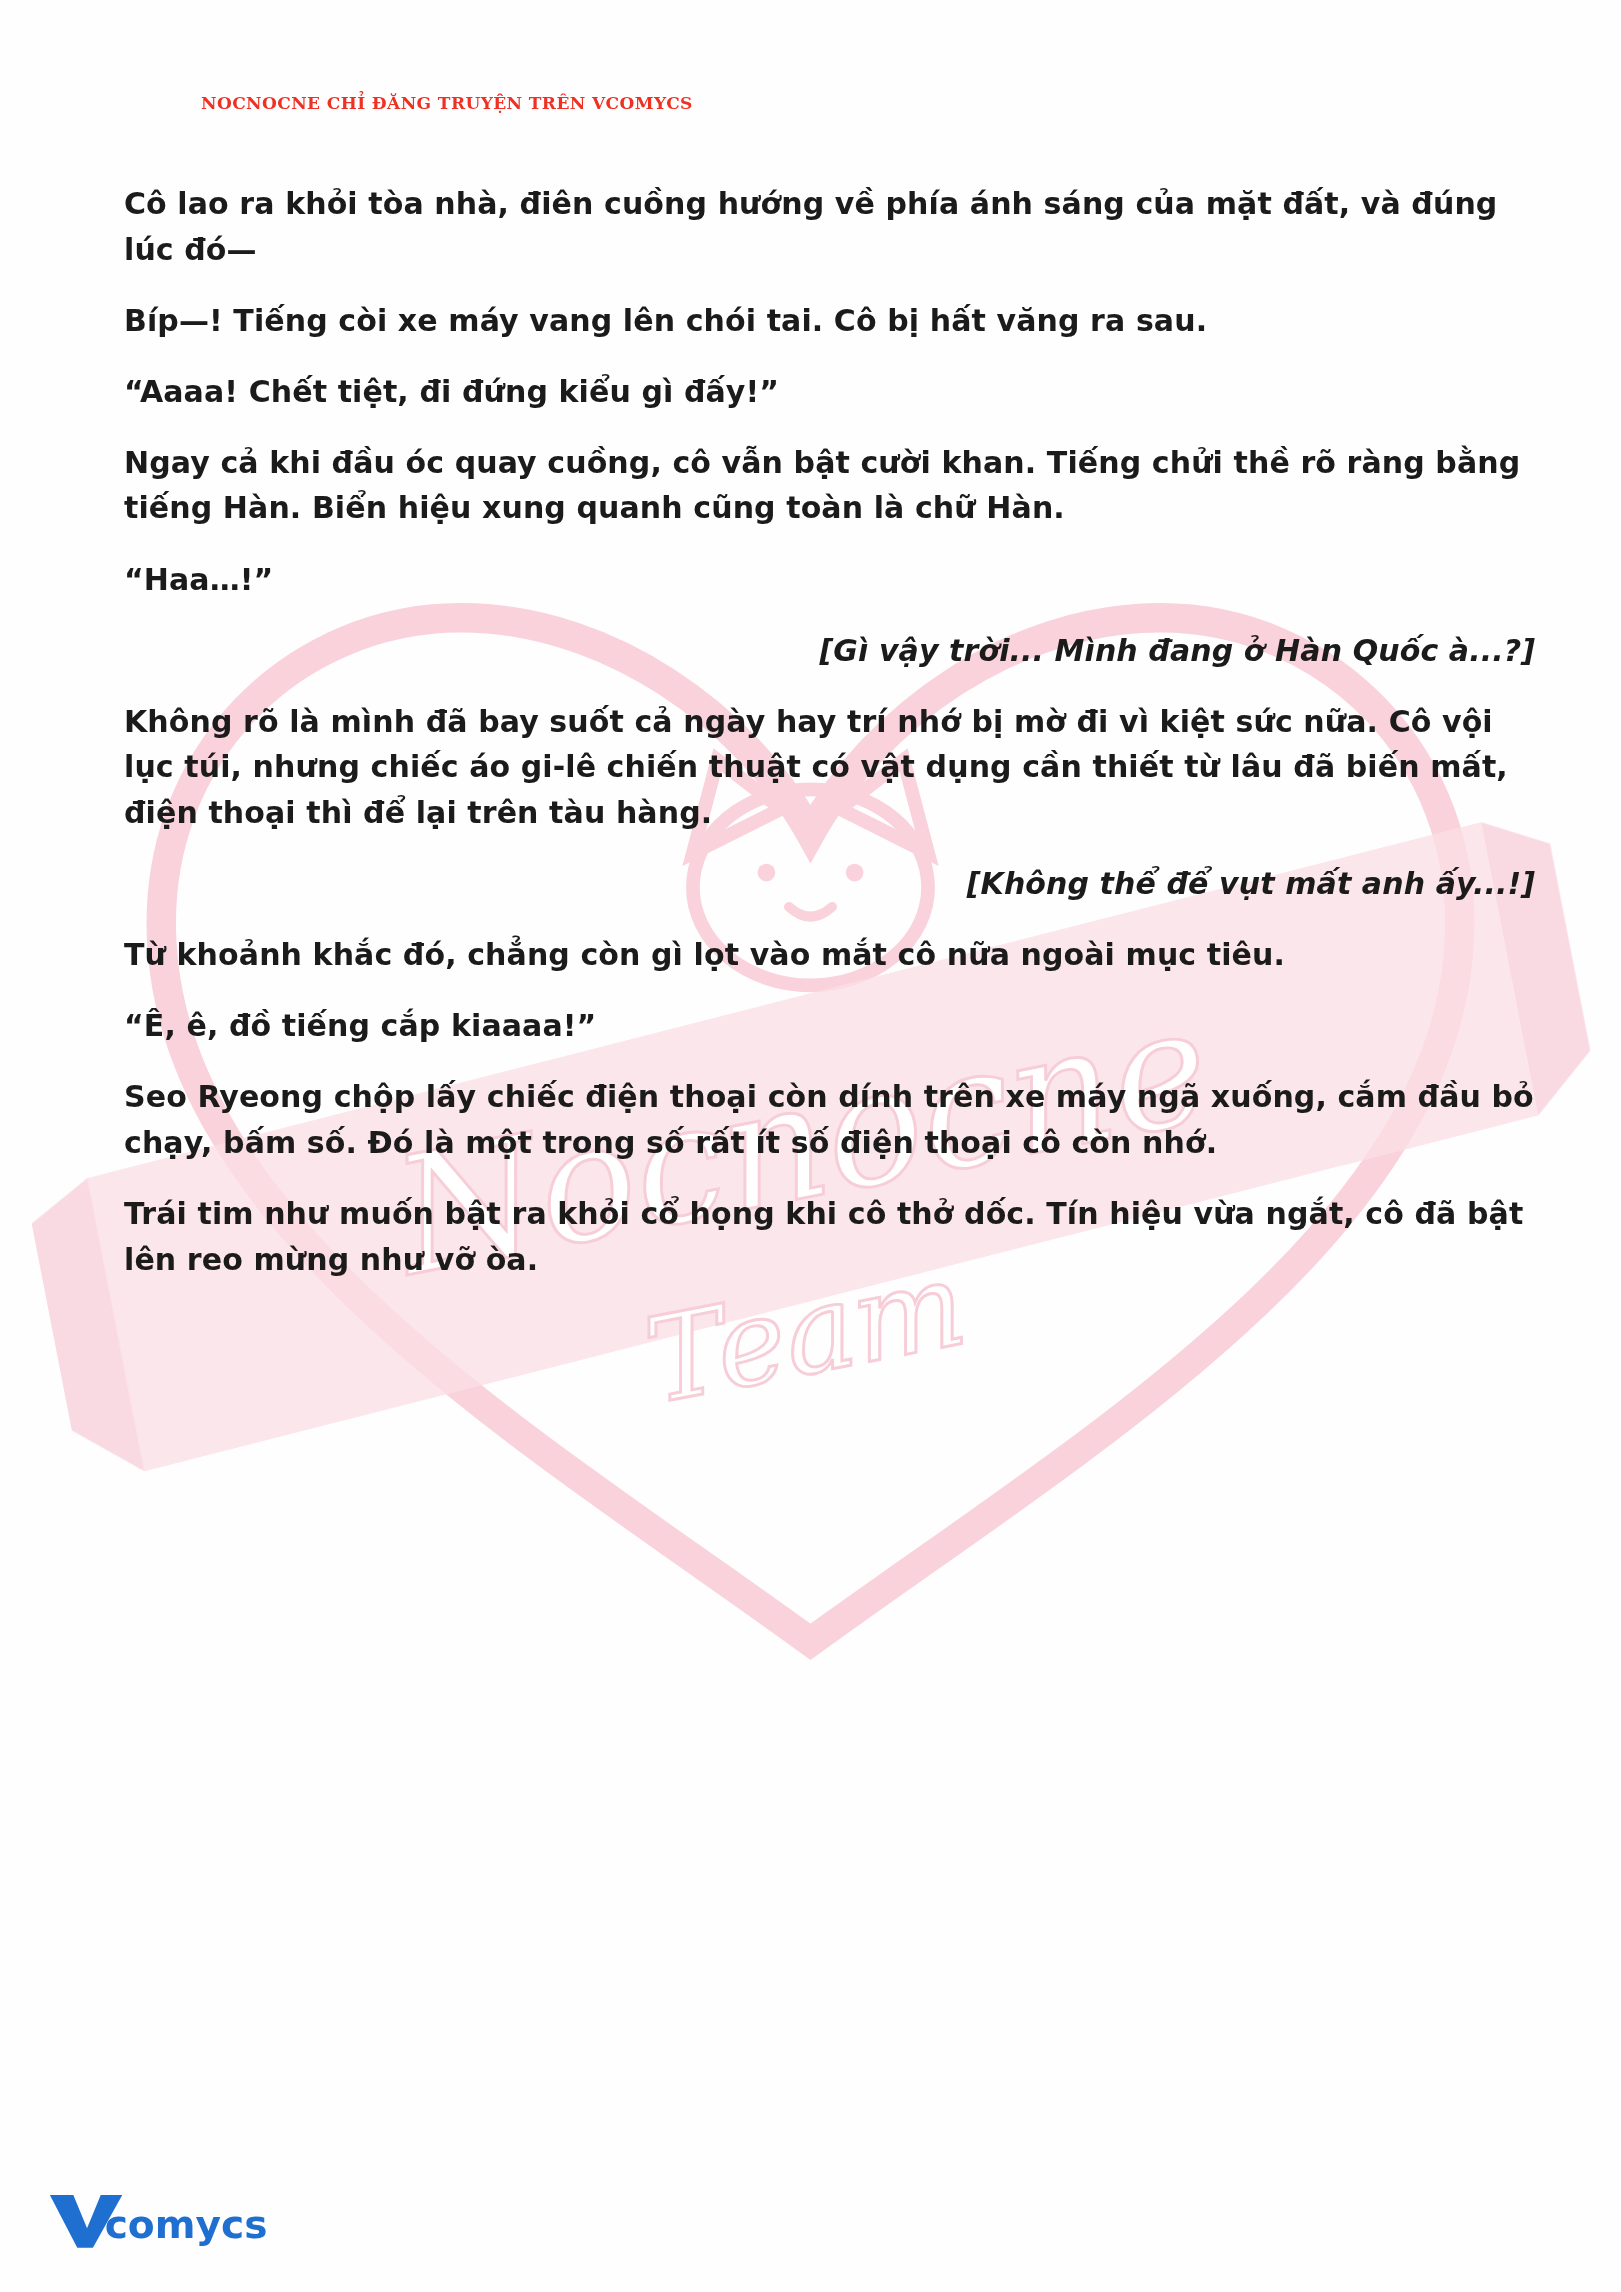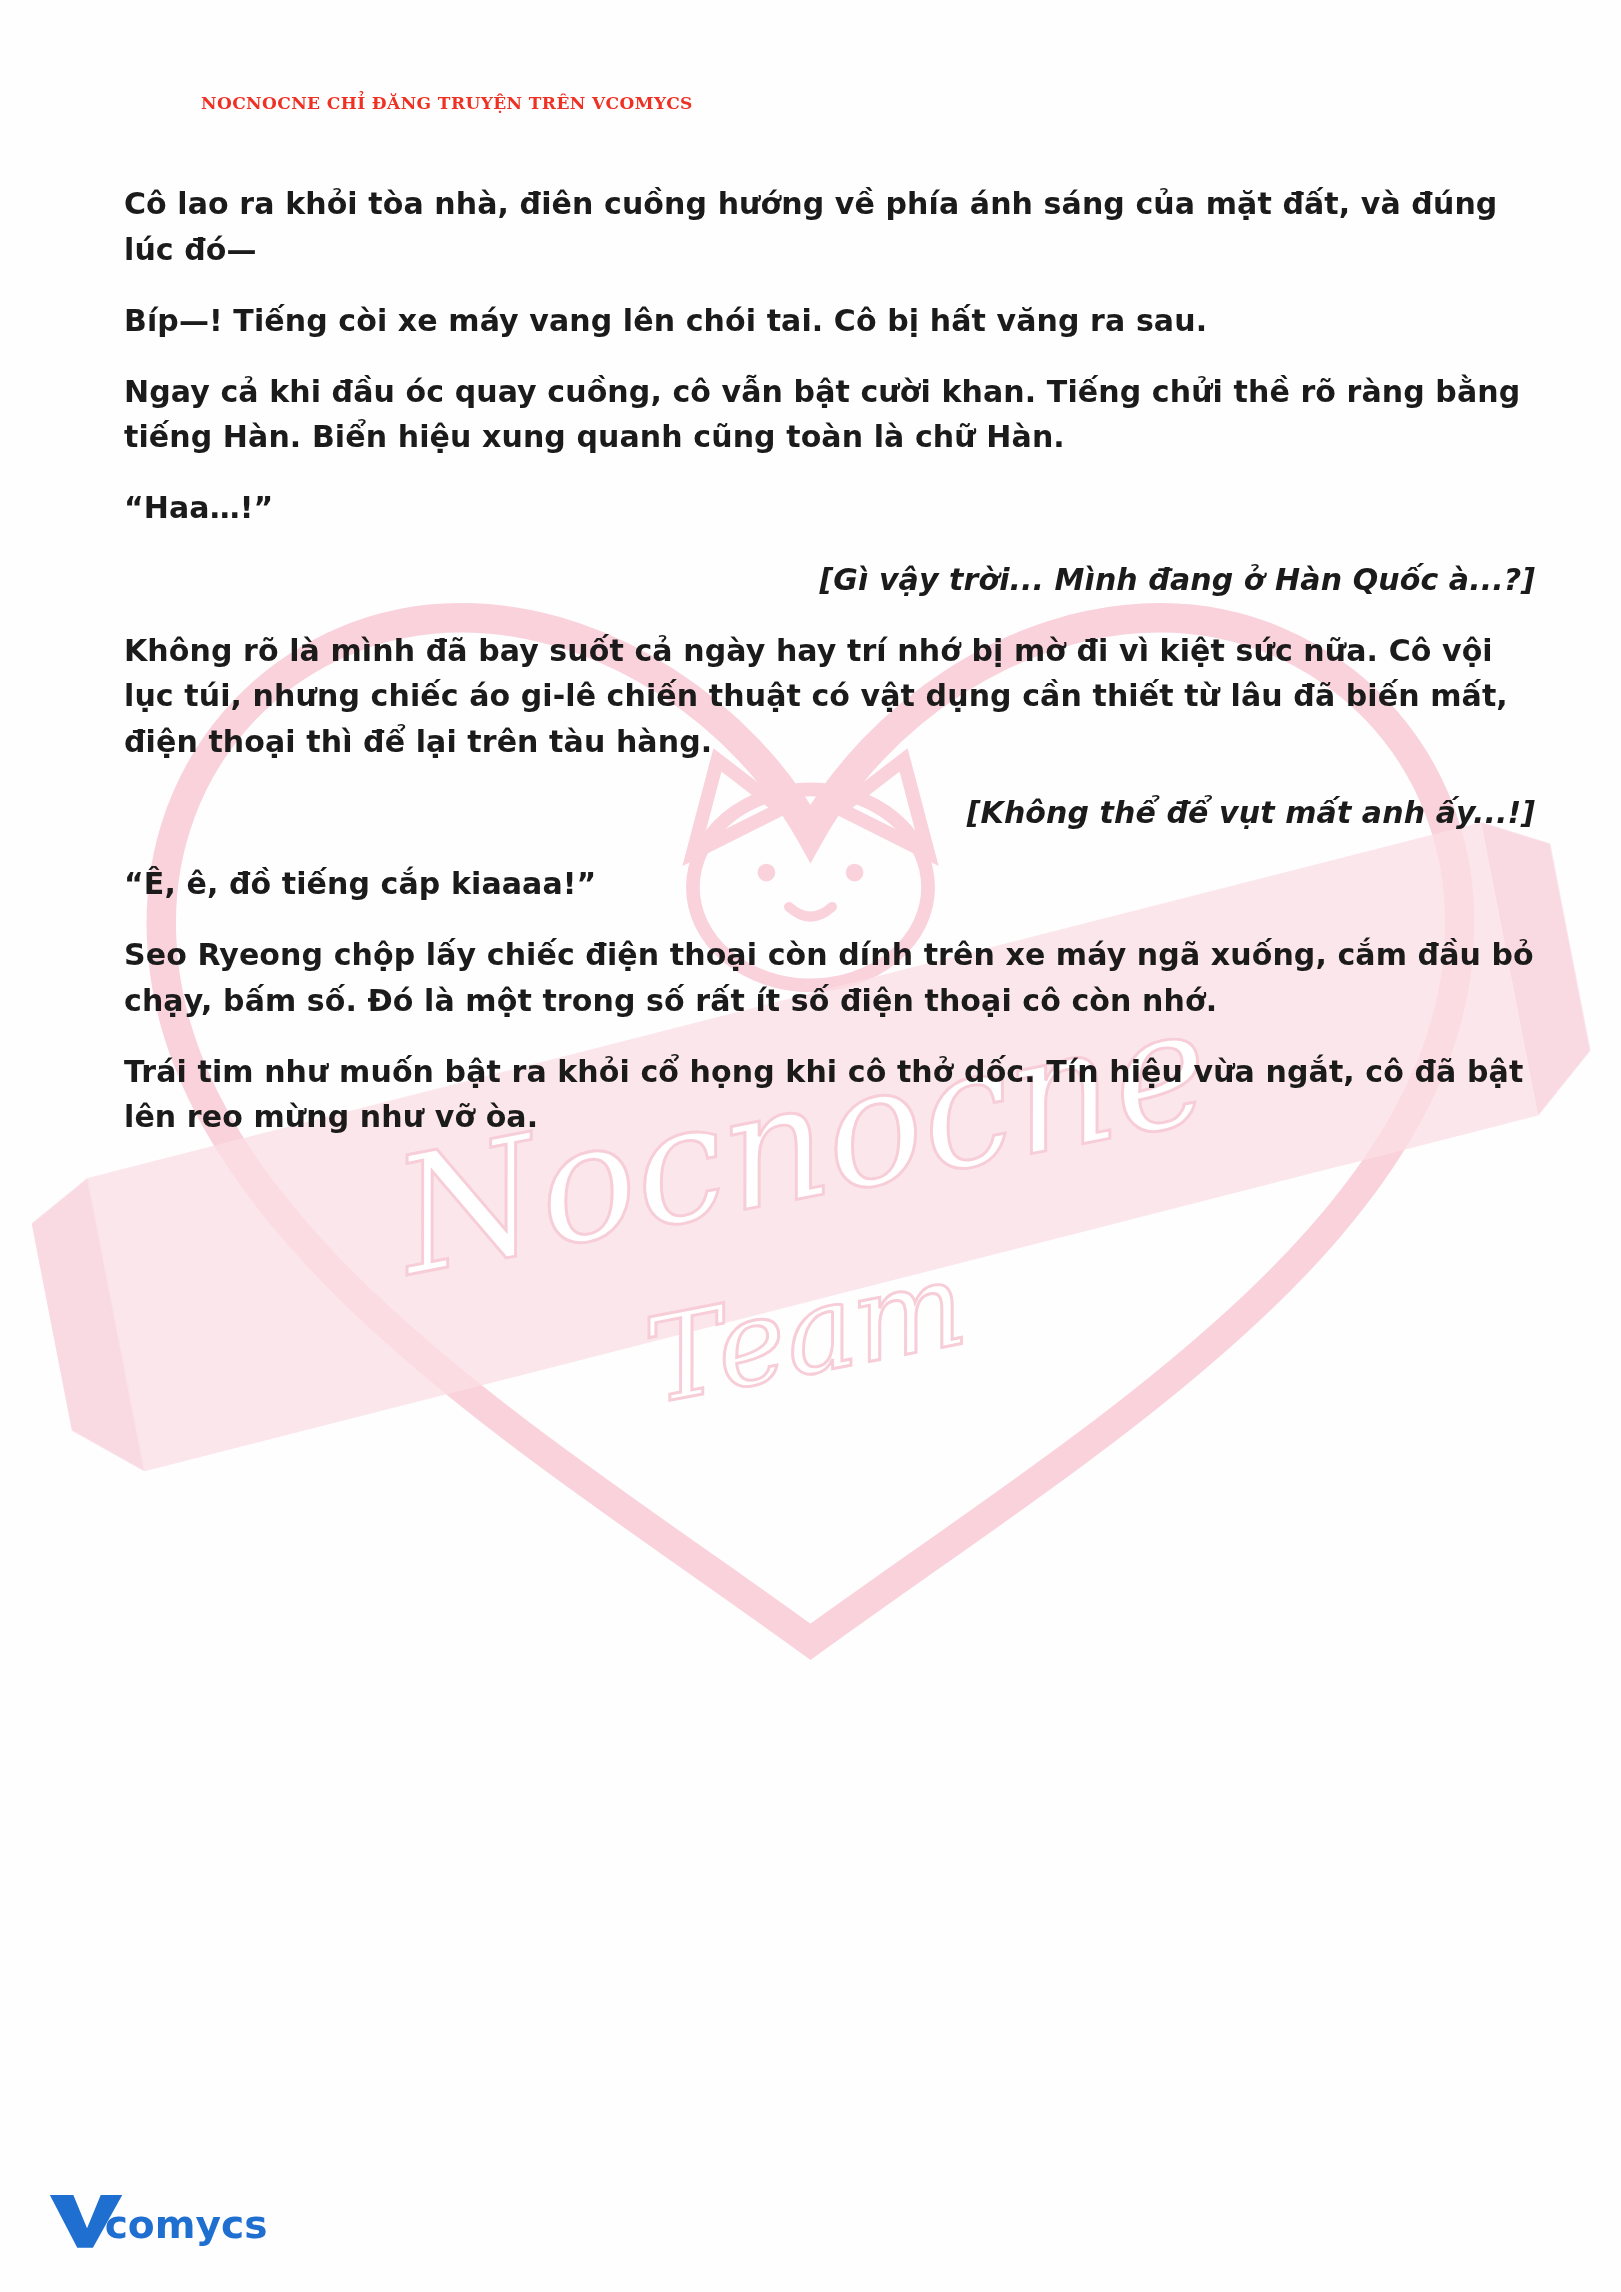--- a/index.html
+++ b/index.html
@@ -132,25 +132,27 @@
     </svg>
   </div>
 
   <div class="content">
 
     <div class="header-line">NOCNOCNE CHỈ ĐĂNG TRUYỆN TRÊN VCOMYCS</div>
 
     <div class="body-text">
       <p class="para">Cô lao ra khỏi tòa nhà, điên cuồng hướng về phía ánh sáng của mặt đất, và đúng lúc đó—</p>
       <p class="para">Bíp—! Tiếng còi xe máy vang lên chói tai. Cô bị hất văng ra sau.</p>
+      <p class="para">“Aaaa! Chết tiệt, đi đứng kiểu gì đấy!”</p>
       <p class="para">Ngay cả khi đầu óc quay cuồng, cô vẫn bật cười khan. Tiếng chửi thề rõ ràng bằng tiếng Hàn. Biển hiệu xung quanh cũng toàn là chữ Hàn.</p>
       <p class="para">“Haa…!”</p>
       <p class="para italic">[Gì vậy trời... Mình đang ở Hàn Quốc à...?]</p>
       <p class="para">Không rõ là mình đã bay suốt cả ngày hay trí nhớ bị mờ đi vì kiệt sức nữa. Cô vội lục túi, nhưng chiếc áo gi-lê chiến thuật có vật dụng cần thiết từ lâu đã biến mất, điện thoại thì để lại trên tàu hàng.</p>
       <p class="para italic">[Không thể để vụt mất anh ấy...!]</p>
+      <p class="para">Từ khoảnh khắc đó, chẳng còn gì lọt vào mắt cô nữa ngoài mục tiêu.</p>
       <p class="para">“Ê, ê, đồ tiếng cắp kiaaaa!”</p>
       <p class="para">Seo Ryeong chộp lấy chiếc điện thoại còn dính trên xe máy ngã xuống, cắm đầu bỏ chạy, bấm số. Đó là một trong số rất ít số điện thoại cô còn nhớ.</p>
       <p class="para">Trái tim như muốn bật ra khỏi cổ họng khi cô thở dốc. Tín hiệu vừa ngắt, cô đã bật lên reo mừng như vỡ òa.</p>
     </div>
   </div>
 
   <div class="footer-logo">
     <svg width="225" height="69" viewBox="0 0 230 70" xmlns="http://www.w3.org/2000/svg">
       <path d="M6 12 L30 12 L44 46 L58 12 L80 12 L50 66 L34 66 Z" fill="#1f6fd0"></path>
       <text x="62" y="56" font-family="DejaVu Sans, sans-serif" font-weight="bold" font-size="40" fill="#1f6fd0">comycs</text>

